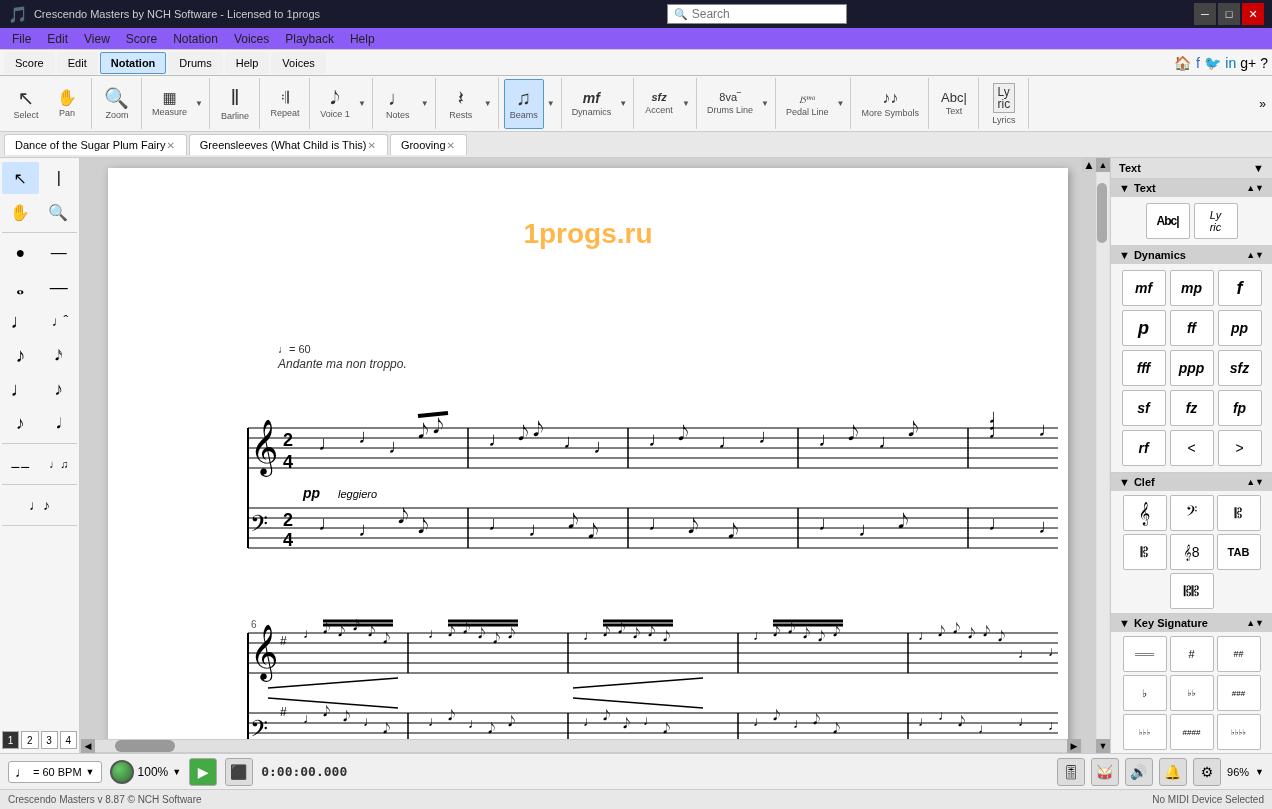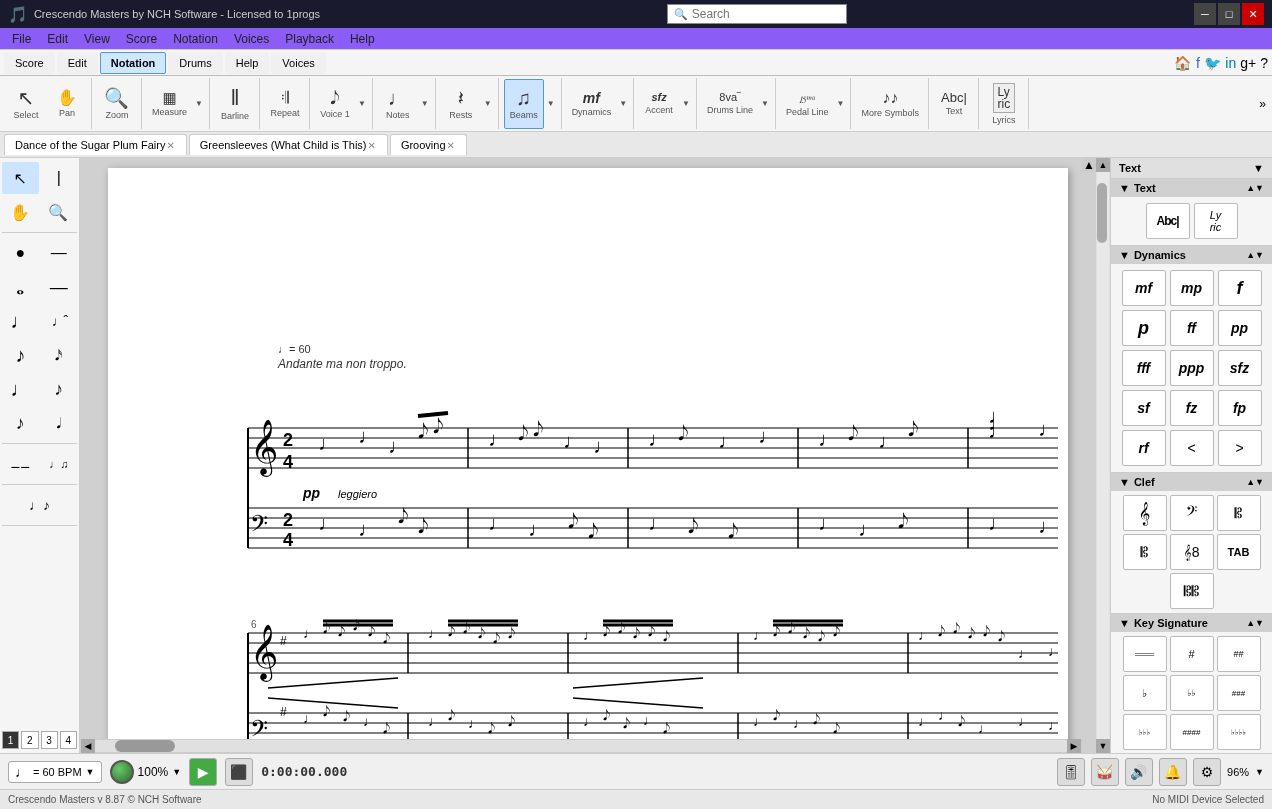--- a/index.html
+++ b/index.html
@@ -334,20 +334,21 @@
       <div class="page-num">4</div>
     </div>
   </div>
 
   <div id="score-area">
     <div id="score-canvas">
 
       <div style="position:absolute;top:0;right:0;width:14px;height:14px;background:#ccc;display:flex;align-items:center;justify-content:center;cursor:pointer;z-index:20;">▲</div>
 
       <div id="score-page">
+        <div class="watermark">1progs.ru</div>
 
         <svg width="940" height="680" style="position:absolute;top:0;left:10px;">
 
           <text x="160" y="200" font-size="12" fill="#333" font-style="italic">Andante ma non troppo.</text>
           <text x="160" y="185" font-size="11" fill="#333">♩= 60</text>
 
           <g>
 
             <line x1="130" y1="260" x2="1000" y2="260" stroke="black" stroke-width="1"></line>
             <line x1="130" y1="270" x2="1000" y2="270" stroke="black" stroke-width="1"></line>

